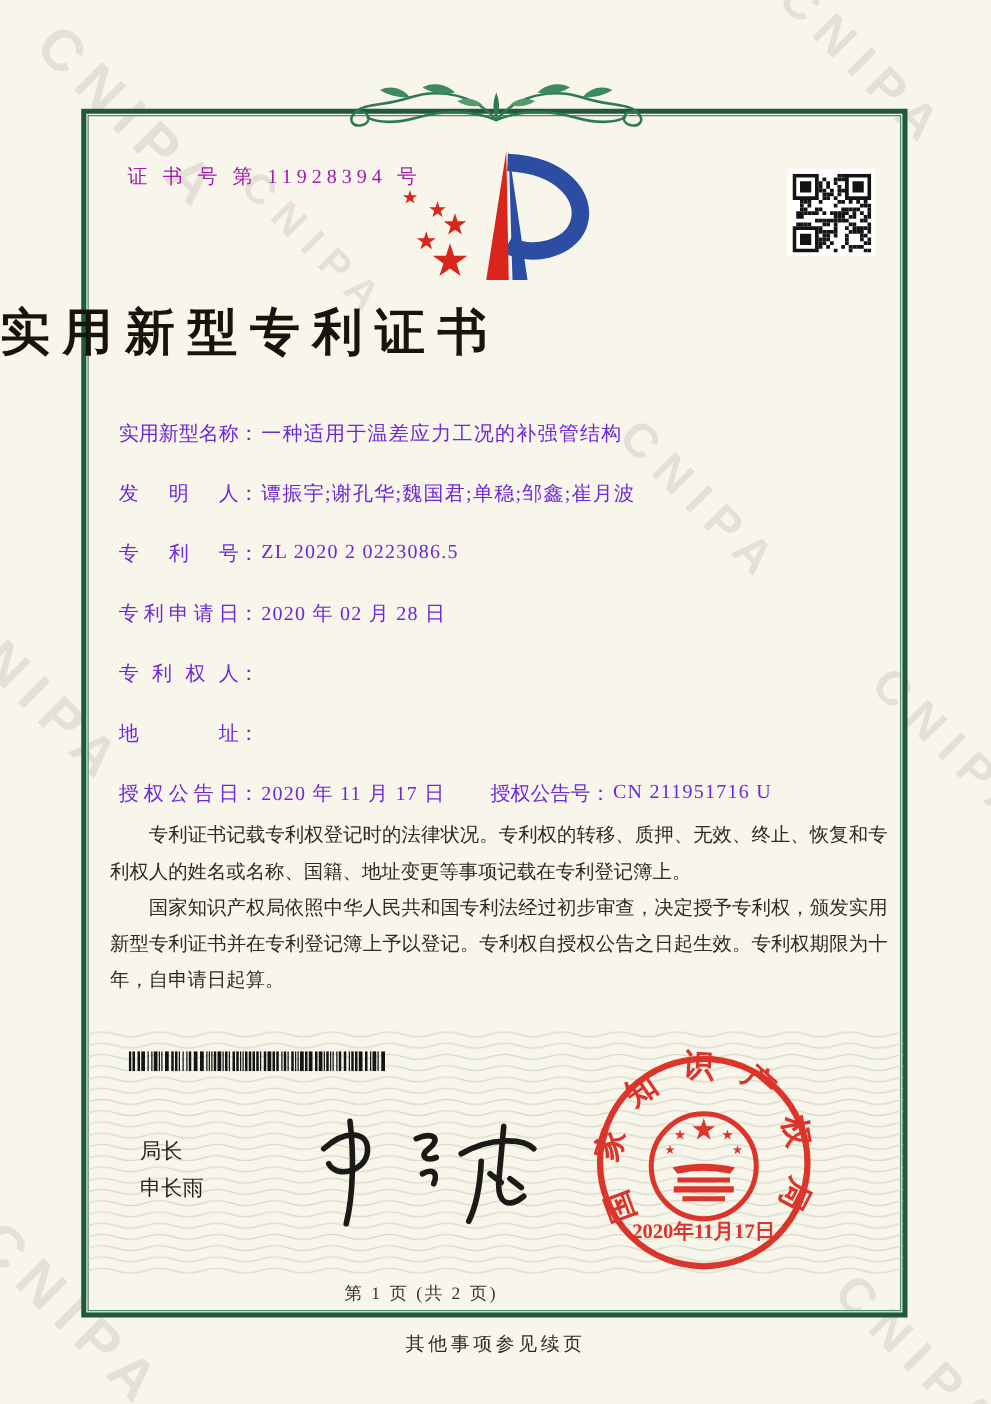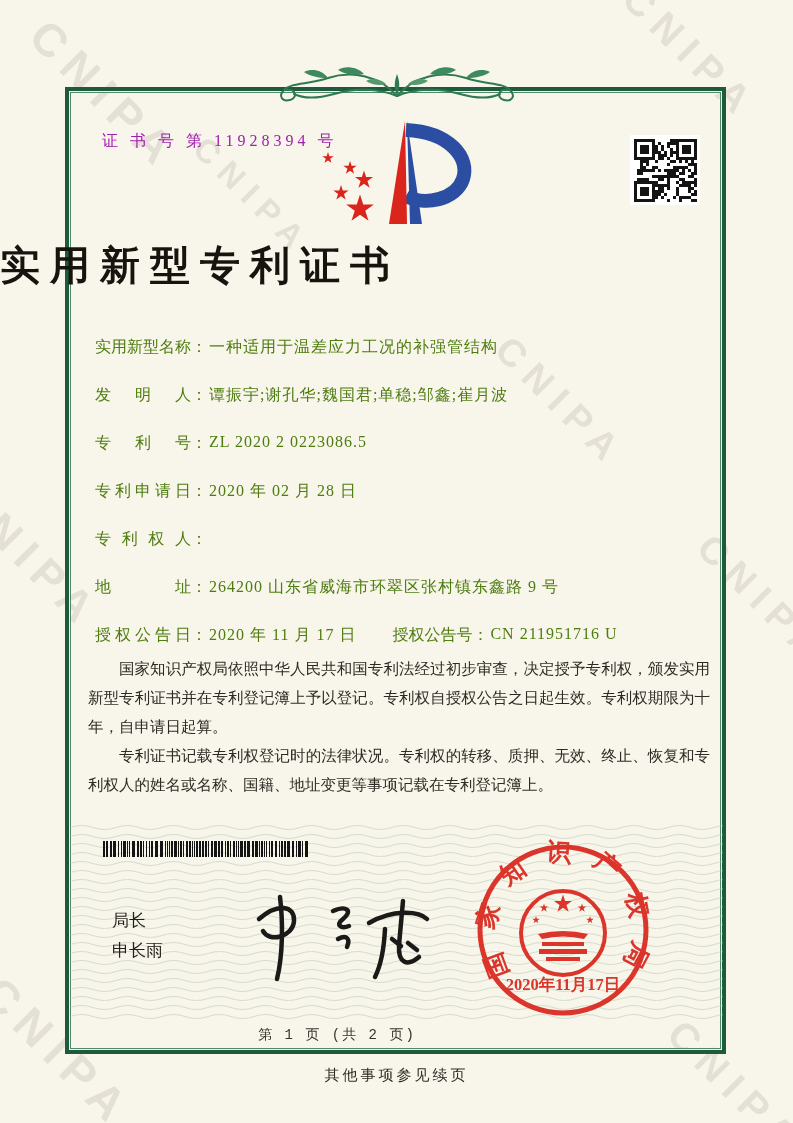--- a/index.html
+++ b/index.html
@@ -30,21 +30,21 @@
   .qr-box{
     position:absolute;left:630px;top:135px;width:70px;height:70px;background:#fff;
     display:flex;align-items:center;justify-content:center;
   }
   .logo-box{position:absolute;left:300px;top:116px;width:190px;height:114px;}
   .title{
     position:absolute;left:0;top:238px;width:793px;
     font-size:40px;font-weight:bold;letter-spacing:10px;color:#17140f;
   }
   
-  .fields{position:absolute;left:95px;top:337px;width:620px;font-size:16px;color:#4d7c0f;}
+  .fields{position:absolute;left:95px;top:337px;width:620px;font-size:16px;color:#6d28d9;}
   .frow{height:48px;display:flex;align-items:flex-start;}
   .flabel{
     display:inline-block;width:96px;text-align:justify;text-align-last:justify;
     flex:0 0 96px;
   }
   .fcolon{flex:0 0 auto;}
   .fvalue{margin-left:2px;letter-spacing:1px;}
   .fpair2{margin-left:36px;display:flex;}
   
   .bodytext{
@@ -53,21 +53,21 @@
   }
   .bodytext p{margin:0;text-indent:2em;}
   
   .wavestrip{position:absolute;left:70px;top:823px;width:653px;height:196px;opacity:.55;}
   .barcode-box{position:absolute;left:103px;top:841px;width:212px;height:16px;}
   .signatory{position:absolute;left:112px;top:906px;font-size:17px;color:#211f1c;line-height:30px;}
   .signature-box{position:absolute;left:237px;top:893px;width:195px;height:90px;}
   .seal-box{position:absolute;left:468px;top:838px;width:195px;height:185px;}
   .pageinfo{
     position:absolute;left:0;top:1026px;width:674px;text-align:center;
-    font-size:14px;color:#37342f;letter-spacing:2px;font-family:Liberation Mono, monospace;
+    font-size:14px;color:#37342f;letter-spacing:2px;
   }
   .footer-note{
     position:absolute;left:0;top:1066px;width:793px;text-align:center;
     font-size:15px;color:#2e2b26;letter-spacing:3px;
   }
   .ornament-box{position:absolute;left:268px;top:58px;width:258px;height:52px;}
 </style>
 </head>
 <body>
 
@@ -302,37 +302,36 @@
       <span class="fcolon">：</span>
     <span class="fvalue">2020 年 02 月 28 日</span>
   </div>
   <div class="frow">
     <span class="flabel">专利权人</span>
       <span class="fcolon">：</span>
   </div>
   <div class="frow">
     <span class="flabel">地址</span>
       <span class="fcolon">：</span>
-    <span class="fvalue">264200 山东省威海市环翠区张村镇东鑫路 9 号</span>
   </div>
   <div class="frow">
     <span class="flabel">授权公告日</span>
       <span class="fcolon">：</span>
     <span class="fvalue">2020 年 11 月 17 日</span>
     <span class="fpair2">
       <span>授权公告号</span>
         <span>：</span>
       <span class="fvalue">CN 211951716 U</span>
     </span>
   </div>
 </div>
 
 <div class="bodytext">
+  <p>专利证书记载专利权登记时的法律状况。专利权的转移、质押、无效、终止、恢复和专利权人的姓名或名称、国籍、地址变更等事项记载在专利登记簿上。</p>
   <p>国家知识产权局依照中华人民共和国专利法经过初步审查，决定授予专利权，颁发实用新型专利证书并在专利登记簿上予以登记。专利权自授权公告之日起生效。专利权期限为十年，自申请日起算。</p>
-  <p>专利证书记载专利权登记时的法律状况。专利权的转移、质押、无效、终止、恢复和专利权人的姓名或名称、国籍、地址变更等事项记载在专利登记簿上。</p>
 </div>
 
 <div class="wavestrip">
   <svg width="653" height="196">
     <defs>
       <pattern id="wave" width="46" height="9" patternUnits="userSpaceOnUse">
         <path d="M0,4.5 Q11.5,0.5 23,4.5 T46,4.5" fill="none" stroke="#b7c7b2" stroke-width="1"></path>
       </pattern>
     </defs>
     <rect x="0" y="0" width="653" height="196" fill="url(#wave)"></rect>

